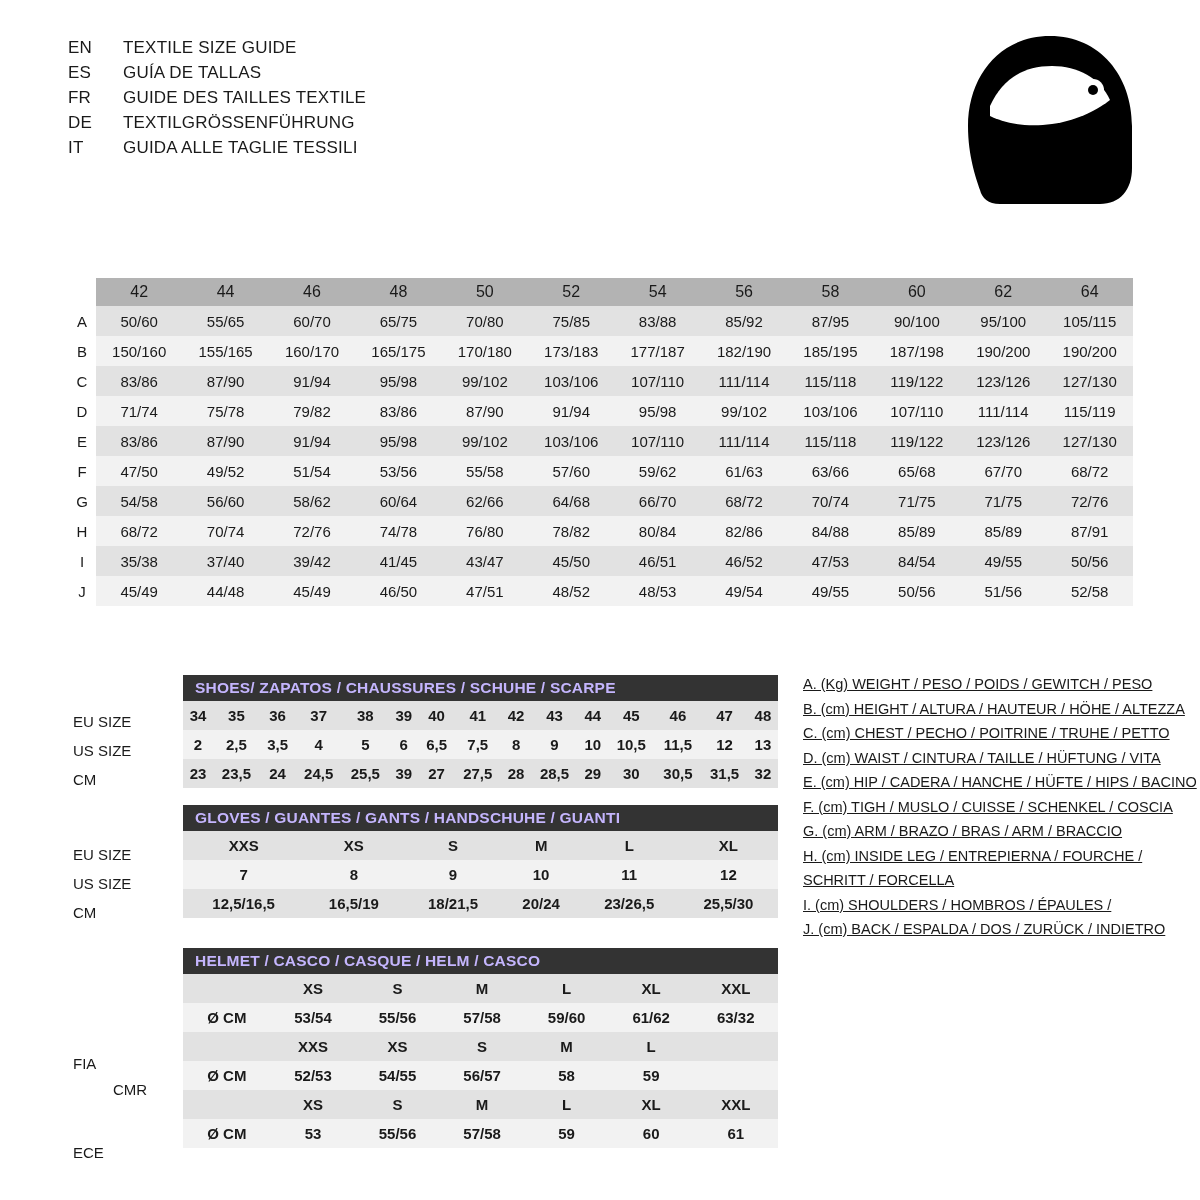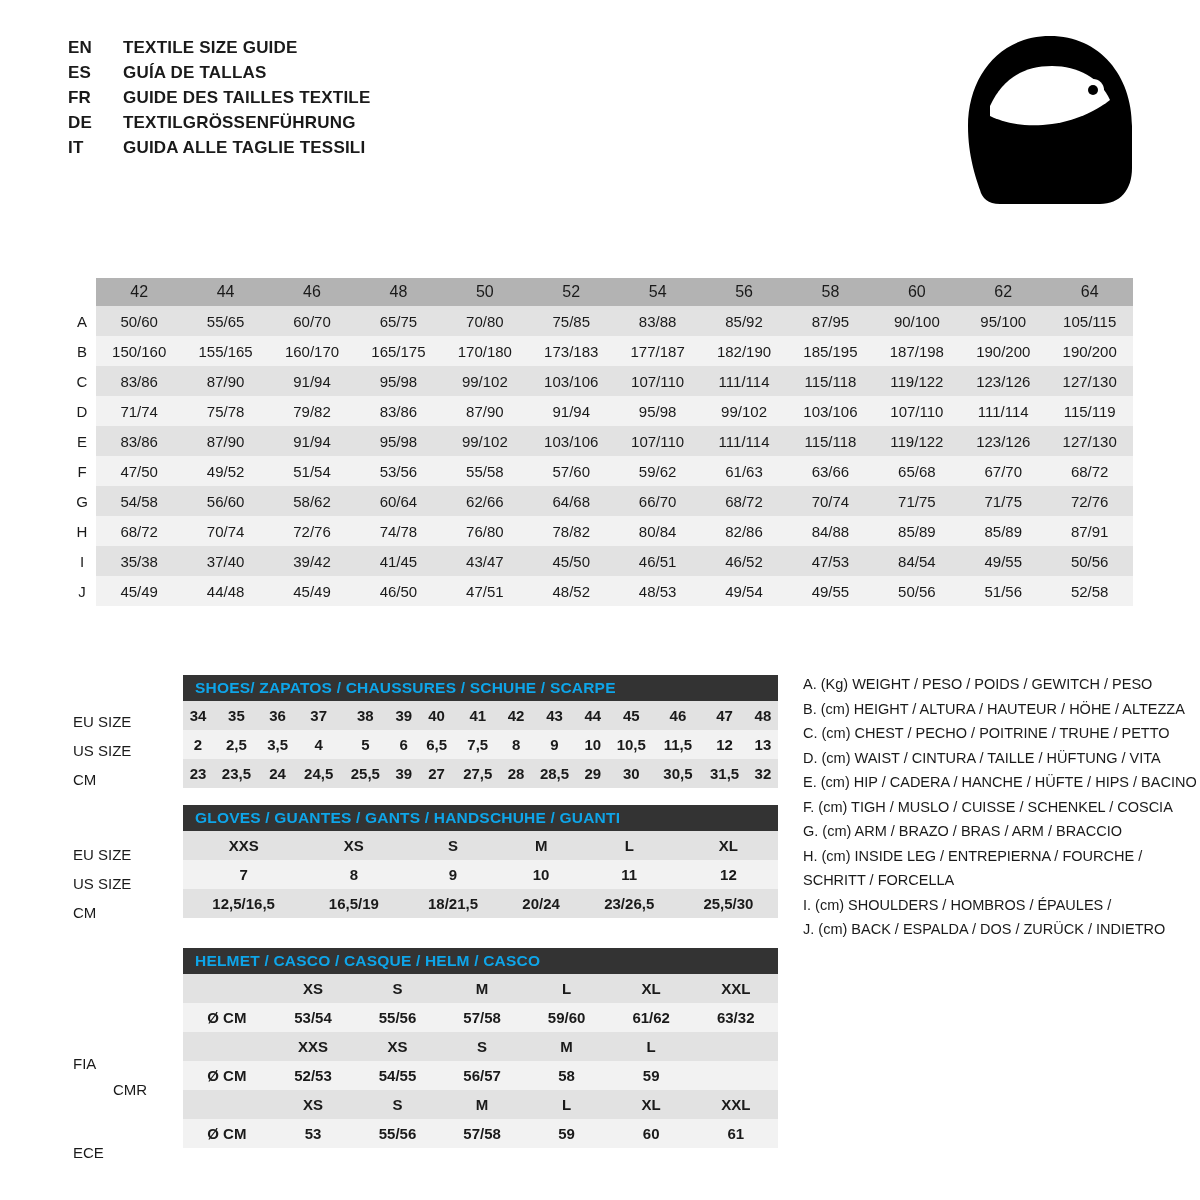--- a/index.html
+++ b/index.html
@@ -21,21 +21,21 @@
     position: absolute;
     left: 68px;
     top: 38px;
     width: 700px;
   }
   .lang-row {
     display: flex;
     align-items: baseline;
     height: 25px;
     font-size: 17px;
-    font-weight: bold;
+    font-weight: normal;
     letter-spacing: 0.2px;
   }
   .lang-code {
     width: 55px;
     flex: 0 0 55px;
   }
   .lang-title {
     flex: 1;
   }
 
@@ -90,21 +90,21 @@
   .band-light td { background: #f2f2f2; }
   .band-dark td.rowlabel, .band-light td.rowlabel { background: #ffffff; }
 
   
   .sub-block {
     position: absolute;
     font-size: 15px;
   }
   .sub-title {
     background: #333333;
-    color: #0ea5e9;
+    color: #c4b5fd;
     font-weight: bold;
     font-size: 15.5px;
     padding: 4px 0 4px 12px;
     letter-spacing: 0.2px;
   }
   .sub-table {
     border-collapse: collapse;
     width: 100%;
     font-weight: bold;
   }
@@ -137,20 +137,21 @@
   .leftlabels div { height: 29px; line-height: 29px; }
 
   
   .legend {
     position: absolute;
     left: 803px;
     top: 672px;
     width: 380px;
     font-size: 14.5px;
     line-height: 24.5px;
+    text-decoration: underline;
   }
   .legend div { white-space: nowrap; }
 </style>
 </head>
 <body>
 
 <div class="header">
   <div class="lang-row">
     <span class="lang-code">EN</span>
     <span class="lang-title">TEXTILE SIZE GUIDE</span>

